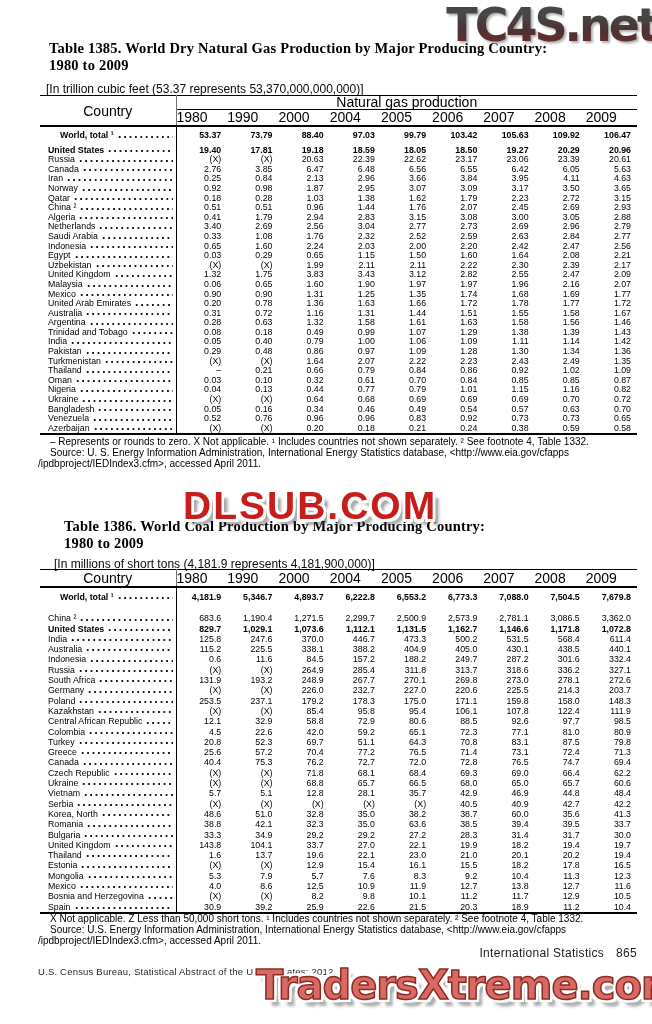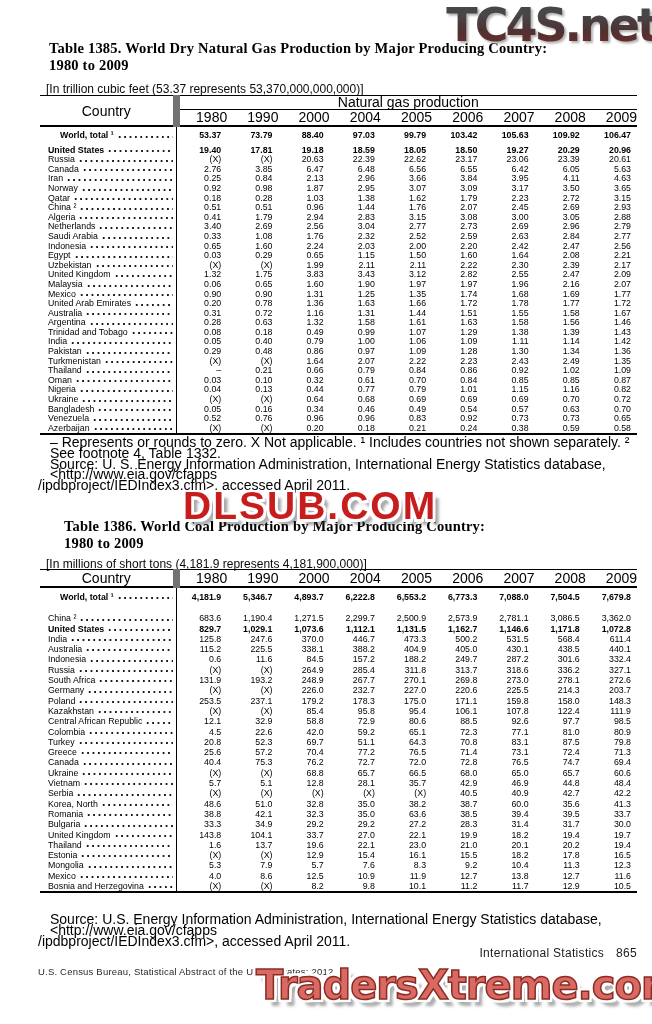--- a/index.html
+++ b/index.html
@@ -10,41 +10,41 @@
   .tbl-title{position:absolute;left:49px;width:575px;font-family:"Liberation Serif",serif;
              font-weight:bold;font-size:14.5px;line-height:17px;letter-spacing:.2px;}
   .unit-note{position:absolute;left:46px;width:575px;font-size:12px;color:#0a0a0a;}
 
   
   .tbl-wrap{position:absolute;left:40px;width:597px;}
   table.stat-table{border-collapse:collapse;width:100%;table-layout:fixed;
                    border-top:1.5px solid #000;border-bottom:2px solid #000;}
   table.stat-table col.c-country{width:136px;}
   .stat-table th{font-weight:normal;font-size:14px;padding:0;}
-  .country-h{border-right:7px solid #737373;vertical-align:middle;
+  .country-h{border-right:1px solid #737373;vertical-align:middle;
              border-bottom:2px solid #000;}
   .group-h{border-bottom:1px solid #000;text-align:center;line-height:13px;}
-  .year-h{text-align:right;padding:0 6px 1px 0;line-height:15px;border-bottom:2px solid #000;}
+  .year-h{text-align:left;padding:0 6px 1px 0;line-height:15px;border-bottom:2px solid #000;}
   .stat-table td{padding:0;font-size:8.8px;line-height:9.6px;white-space:nowrap;overflow:hidden;}
   .t2 td{line-height:10.3px;}
   td.country{border-right:1px solid #000;padding-left:8px;}
   td.num{text-align:right;padding-right:6px;}
   tr.bold td{font-weight:bold;}
   tr.total td{padding-top:4px;padding-bottom:5px;}
   tr.total td.country{padding-left:20px;}
   tr.spacer td{height:6px;}
   .cw{display:flex;align-items:stretch;}
   .nm{white-space:nowrap;}
   .ld{flex:1 1 auto;min-width:5px;margin-left:3px;margin-right:3px;
       background-image:radial-gradient(circle,#1a1a1a 0.75px,rgba(0,0,0,0) 1px);
       background-size:5.4px 4px;background-repeat:repeat-x;
       background-position:left calc(100% - 2px);}
 
   
-  .footnote{position:absolute;left:38px;width:600px;font-size:14px;line-height:10.8px;color:#000;}
+  .footnote{position:absolute;left:38px;width:600px;font-size:10px;line-height:10.8px;color:#000;}
   .fn-line.indent{padding-left:12px;}
 
   
   .running-foot{position:absolute;right:15px;text-align:right;font-size:12px;
                 letter-spacing:.3px;color:#1c1c1c;padding-left:32px;}
   .running-foot .pgnum{margin-left:12px;}
   .credit-line{position:absolute;left:38px;font-size:9.5px;letter-spacing:.2px;color:#2a2a2a;}
 
   
   .wm-top{position:absolute;top:-2px;right:-4px;font-family:"DejaVu Sans",sans-serif;
@@ -641,21 +641,21 @@
   <div class="footnote" style="top:437px;">
     <div class="fn-line indent">– Represents or rounds to zero. X Not applicable. ¹ Includes countries not shown separately. ² See footnote 4, Table 1332.</div>
     <div class="fn-line indent">Source: U. S. Energy Information Administration, International Energy Statistics database, &lt;http://www.eia.gov/cfapps</div>
     <div class="fn-line">/ipdbproject/IEDIndex3.cfm&gt;, accessed April 2011.</div>
   </div>
 
   <div class="tbl-title" style="top:518px;margin-left:15px;">
     <div>Table 1386. World Coal Production by Major Producing Country:</div>
     <div>1980 to 2009</div>
   </div>
-  <div class="unit-note" style="top:557px;">[In millions of short tons (4,181.9 represents 4,181,900,000)]</div>
+  <div class="unit-note" style="top:557px;margin-left:8px;">[In millions of short tons (4,181.9 represents 4,181,900,000)]</div>
 
   <div class="tbl-wrap" style="top:569px;">
     <table class="stat-table t2">
         <colgroup>
           <col class="c-country">
           <col>
           <col>
           <col>
           <col>
           <col>
@@ -951,20 +951,37 @@
             <td class="num">72.7</td>
             <td class="num">72.0</td>
             <td class="num">72.8</td>
             <td class="num">76.5</td>
             <td class="num">74.7</td>
             <td class="num">69.4</td>
           </tr>
           <tr>
             <td class="country">
               <div class="cw">
+                <span class="nm">Czech Republic</span>
+                <span class="ld"></span>
+              </div>
+            </td>
+            <td class="num">(X)</td>
+            <td class="num">(X)</td>
+            <td class="num">71.8</td>
+            <td class="num">68.1</td>
+            <td class="num">68.4</td>
+            <td class="num">69.3</td>
+            <td class="num">69.0</td>
+            <td class="num">66.4</td>
+            <td class="num">62.2</td>
+          </tr>
+          <tr>
+            <td class="country">
+              <div class="cw">
                 <span class="nm">Ukraine</span>
                 <span class="ld"></span>
               </div>
             </td>
             <td class="num">(X)</td>
             <td class="num">(X)</td>
             <td class="num">68.8</td>
             <td class="num">65.7</td>
             <td class="num">66.5</td>
             <td class="num">68.0</td>
@@ -1152,25 +1169,43 @@
             <td class="num">(X)</td>
             <td class="num">(X)</td>
             <td class="num">8.2</td>
             <td class="num">9.8</td>
             <td class="num">10.1</td>
             <td class="num">11.2</td>
             <td class="num">11.7</td>
             <td class="num">12.9</td>
             <td class="num">10.5</td>
           </tr>
+          <tr>
+            <td class="country">
+              <div class="cw">
+                <span class="nm">Spain</span>
+                <span class="ld"></span>
+              </div>
+            </td>
+            <td class="num">30.9</td>
+            <td class="num">39.2</td>
+            <td class="num">25.9</td>
+            <td class="num">22.6</td>
+            <td class="num">21.5</td>
+            <td class="num">20.3</td>
+            <td class="num">18.9</td>
+            <td class="num">11.2</td>
+            <td class="num">10.4</td>
+          </tr>
         </tbody>
       </table>
   </div>
 
   <div class="footnote" style="top:914px;">
+    <div class="fn-line indent">X Not applicable. Z Less than 50,000 short tons. ¹ Includes countries not shown separately. ² See footnote 4, Table 1332.</div>
     <div class="fn-line indent">Source: U.S. Energy Information Administration, International Energy Statistics database, &lt;http://www.eia.gov/cfapps</div>
     <div class="fn-line">/ipdbproject/IEDIndex3.cfm&gt;, accessed April 2011.</div>
   </div>
 
   <div class="running-foot" style="top:946px;">
     <span>International Statistics</span><span class="pgnum">865</span>
   </div>
   <div class="credit-line" style="top:966px;">U.S. Census Bureau, Statistical Abstract of the United States: 2012</div>
 
   <div class="wm-top">TC4S.net</div>

